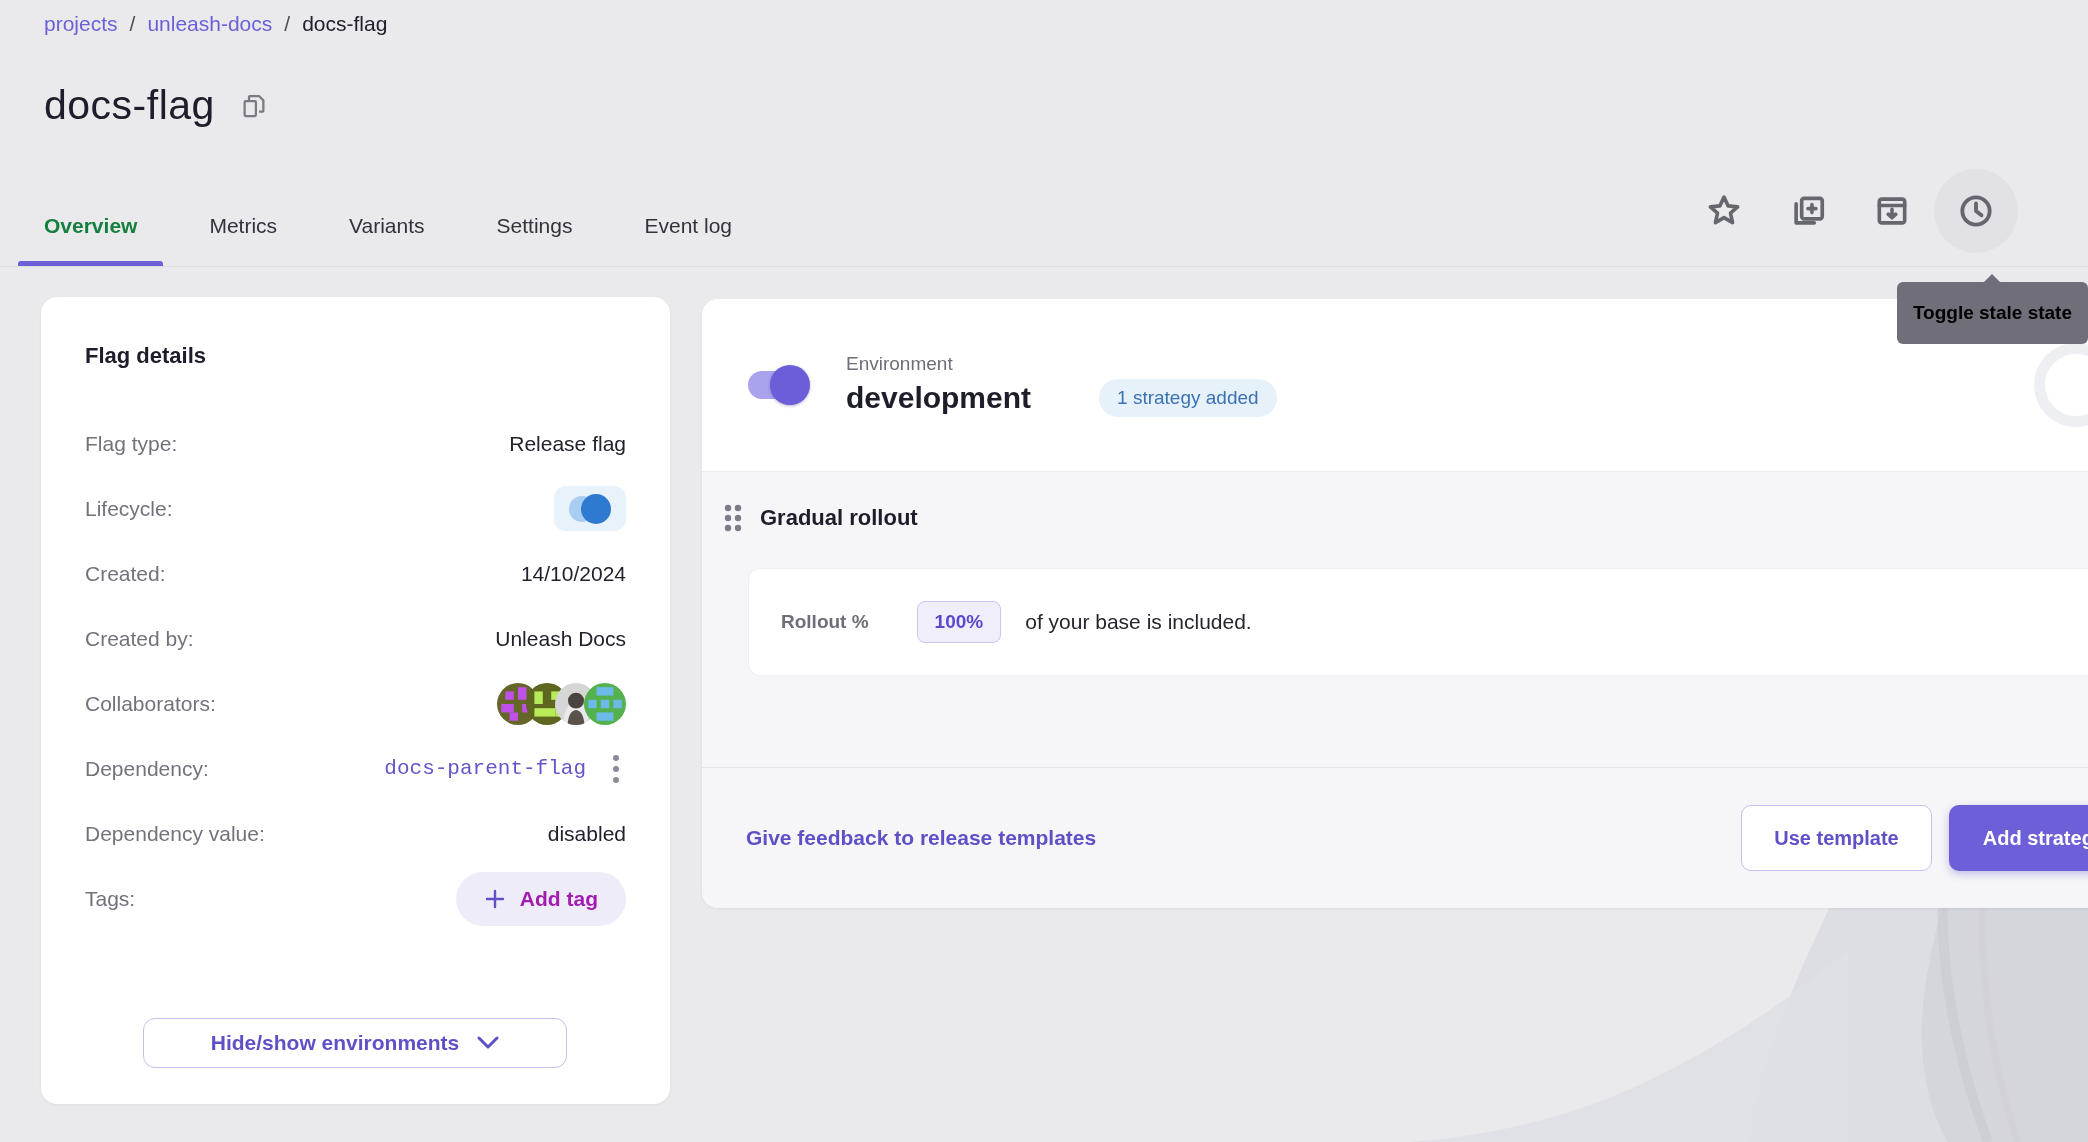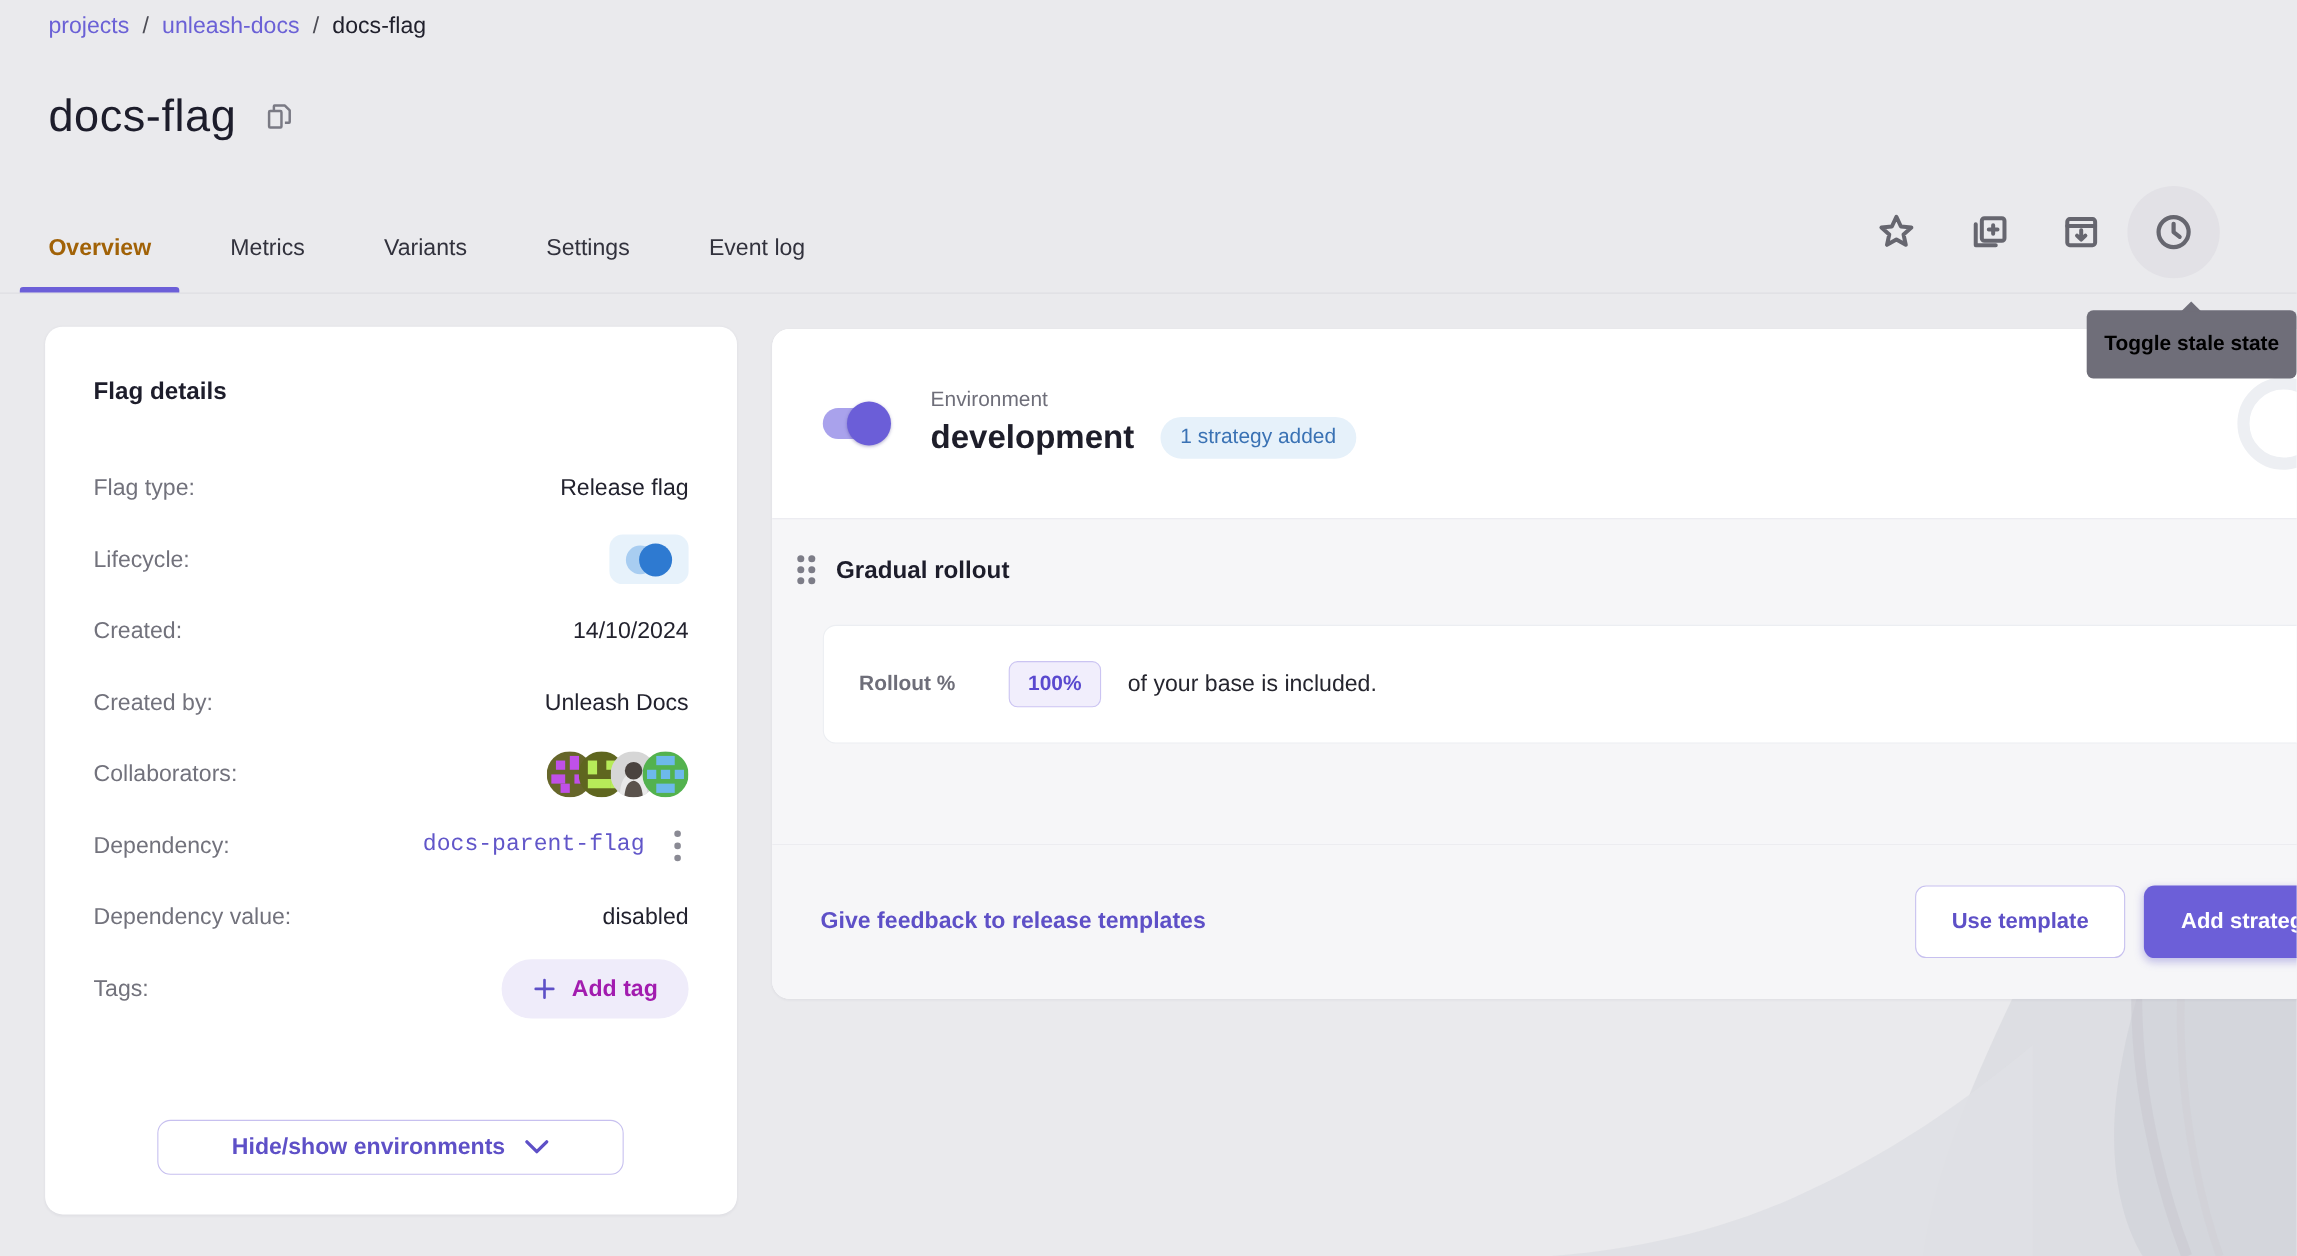--- a/index.html
+++ b/index.html
@@ -18,21 +18,21 @@
   .breadcrumb .current { color:#20202c; }
 
   .title-row { position:absolute; left:44px; top:82px; display:flex; align-items:center; gap:24px; z-index:2; }
   .page-title { font-size:41px; font-weight:500; color:#1d1d2b; letter-spacing:0.5px; }
   .icon-btn { background:none; border:none; cursor:pointer; display:flex; align-items:center; justify-content:center; }
 
   .tabs-divider { position:absolute; left:0; right:0; top:266px; height:1px; background:#dddde2; z-index:1; }
   .tabs { position:absolute; left:18px; top:186px; height:80px; display:flex; gap:20px; z-index:2; }
   .tab { position:relative; display:flex; align-items:center; padding:0 26px; font-size:21px; color:#32323d;
          background:none; border:none; cursor:pointer; font-family:inherit; }
-  .tab.active { font-weight:bold; color:#a16207; }
+  .tab.active { font-weight:bold; color:#15803d; }
   .tab.active::after { content:""; position:absolute; left:0; right:0; bottom:0; height:5px;
                        background:#6c5fd8; border-radius:3px 3px 0 0; }
 
   .header-actions { position:absolute; top:169px; right:70px; display:flex; z-index:2; }
   .action-btn { width:84px; height:84px; border-radius:50%; background:transparent; border:none;
                 display:flex; align-items:center; justify-content:center; cursor:pointer; }
   .action-btn.hovered { background:#e2e1e6; }
   .hdr-icon { stroke:#66666f; fill:none; stroke-width:2.3; stroke-linecap:round; stroke-linejoin:round; }
 
   .tooltip { position:absolute; top:282px; right:0; z-index:6; background:#6f6e79; color:#000000;
@@ -74,21 +74,21 @@
                   font-family:inherit; cursor:pointer; display:flex; align-items:center; justify-content:center; gap:18px; }
 
   
   .env-header { height:172px; display:flex; align-items:center; padding:0 54px 0 46px; background:#fff; border-radius:16px 16px 0 0; }
   .toggle { position:relative; width:62px; height:40px; border:none; background:none; cursor:pointer; flex:none; }
   .toggle-track { position:absolute; left:0; top:6px; width:56px; height:28px; border-radius:14px; background:#a9a2ec; }
   .toggle-knob { position:absolute; right:0; top:0; width:40px; height:40px; border-radius:50%; background:#6b5ed8;
                  box-shadow:0 1px 3px rgba(40,30,120,0.35); }
   .env-text { margin-left:36px; }
   .env-label { font-size:19px; color:#6e6e79; }
-  .env-name-row { display:flex; align-items:center; margin-top:4px; }
+  .env-name-row { display:flex; align-items:center; margin-top:4px;gap:44px; }
   .env-name { font-size:30px; font-weight:bold; color:#1e1e2a; }
   .env-badge { margin-left:24px; background:#e6f1fa; color:#3a72b4; font-size:19px; padding:8px 18px; border-radius:19px; }
   .env-header-right { margin-left:auto; display:flex; align-items:center; gap:38px; }
   .metric-ring { width:84px; height:84px; border-radius:50%; border:11px solid #edeff3; background:transparent; }
   .collapse-btn { width:52px; height:52px; border-radius:50%; }
 
   .env-body { flex:1; background:#f6f6f8; border-top:1px solid #ececf0; padding:26px 42px 0 16px; }
   .strategy-header { display:flex; align-items:center; }
   .drag-handle { cursor:grab; border:none; background:none; padding:4px; display:flex; }
   .strategy-title { font-size:22px; font-weight:bold; color:#1d1d2b; margin-left:12px; }

